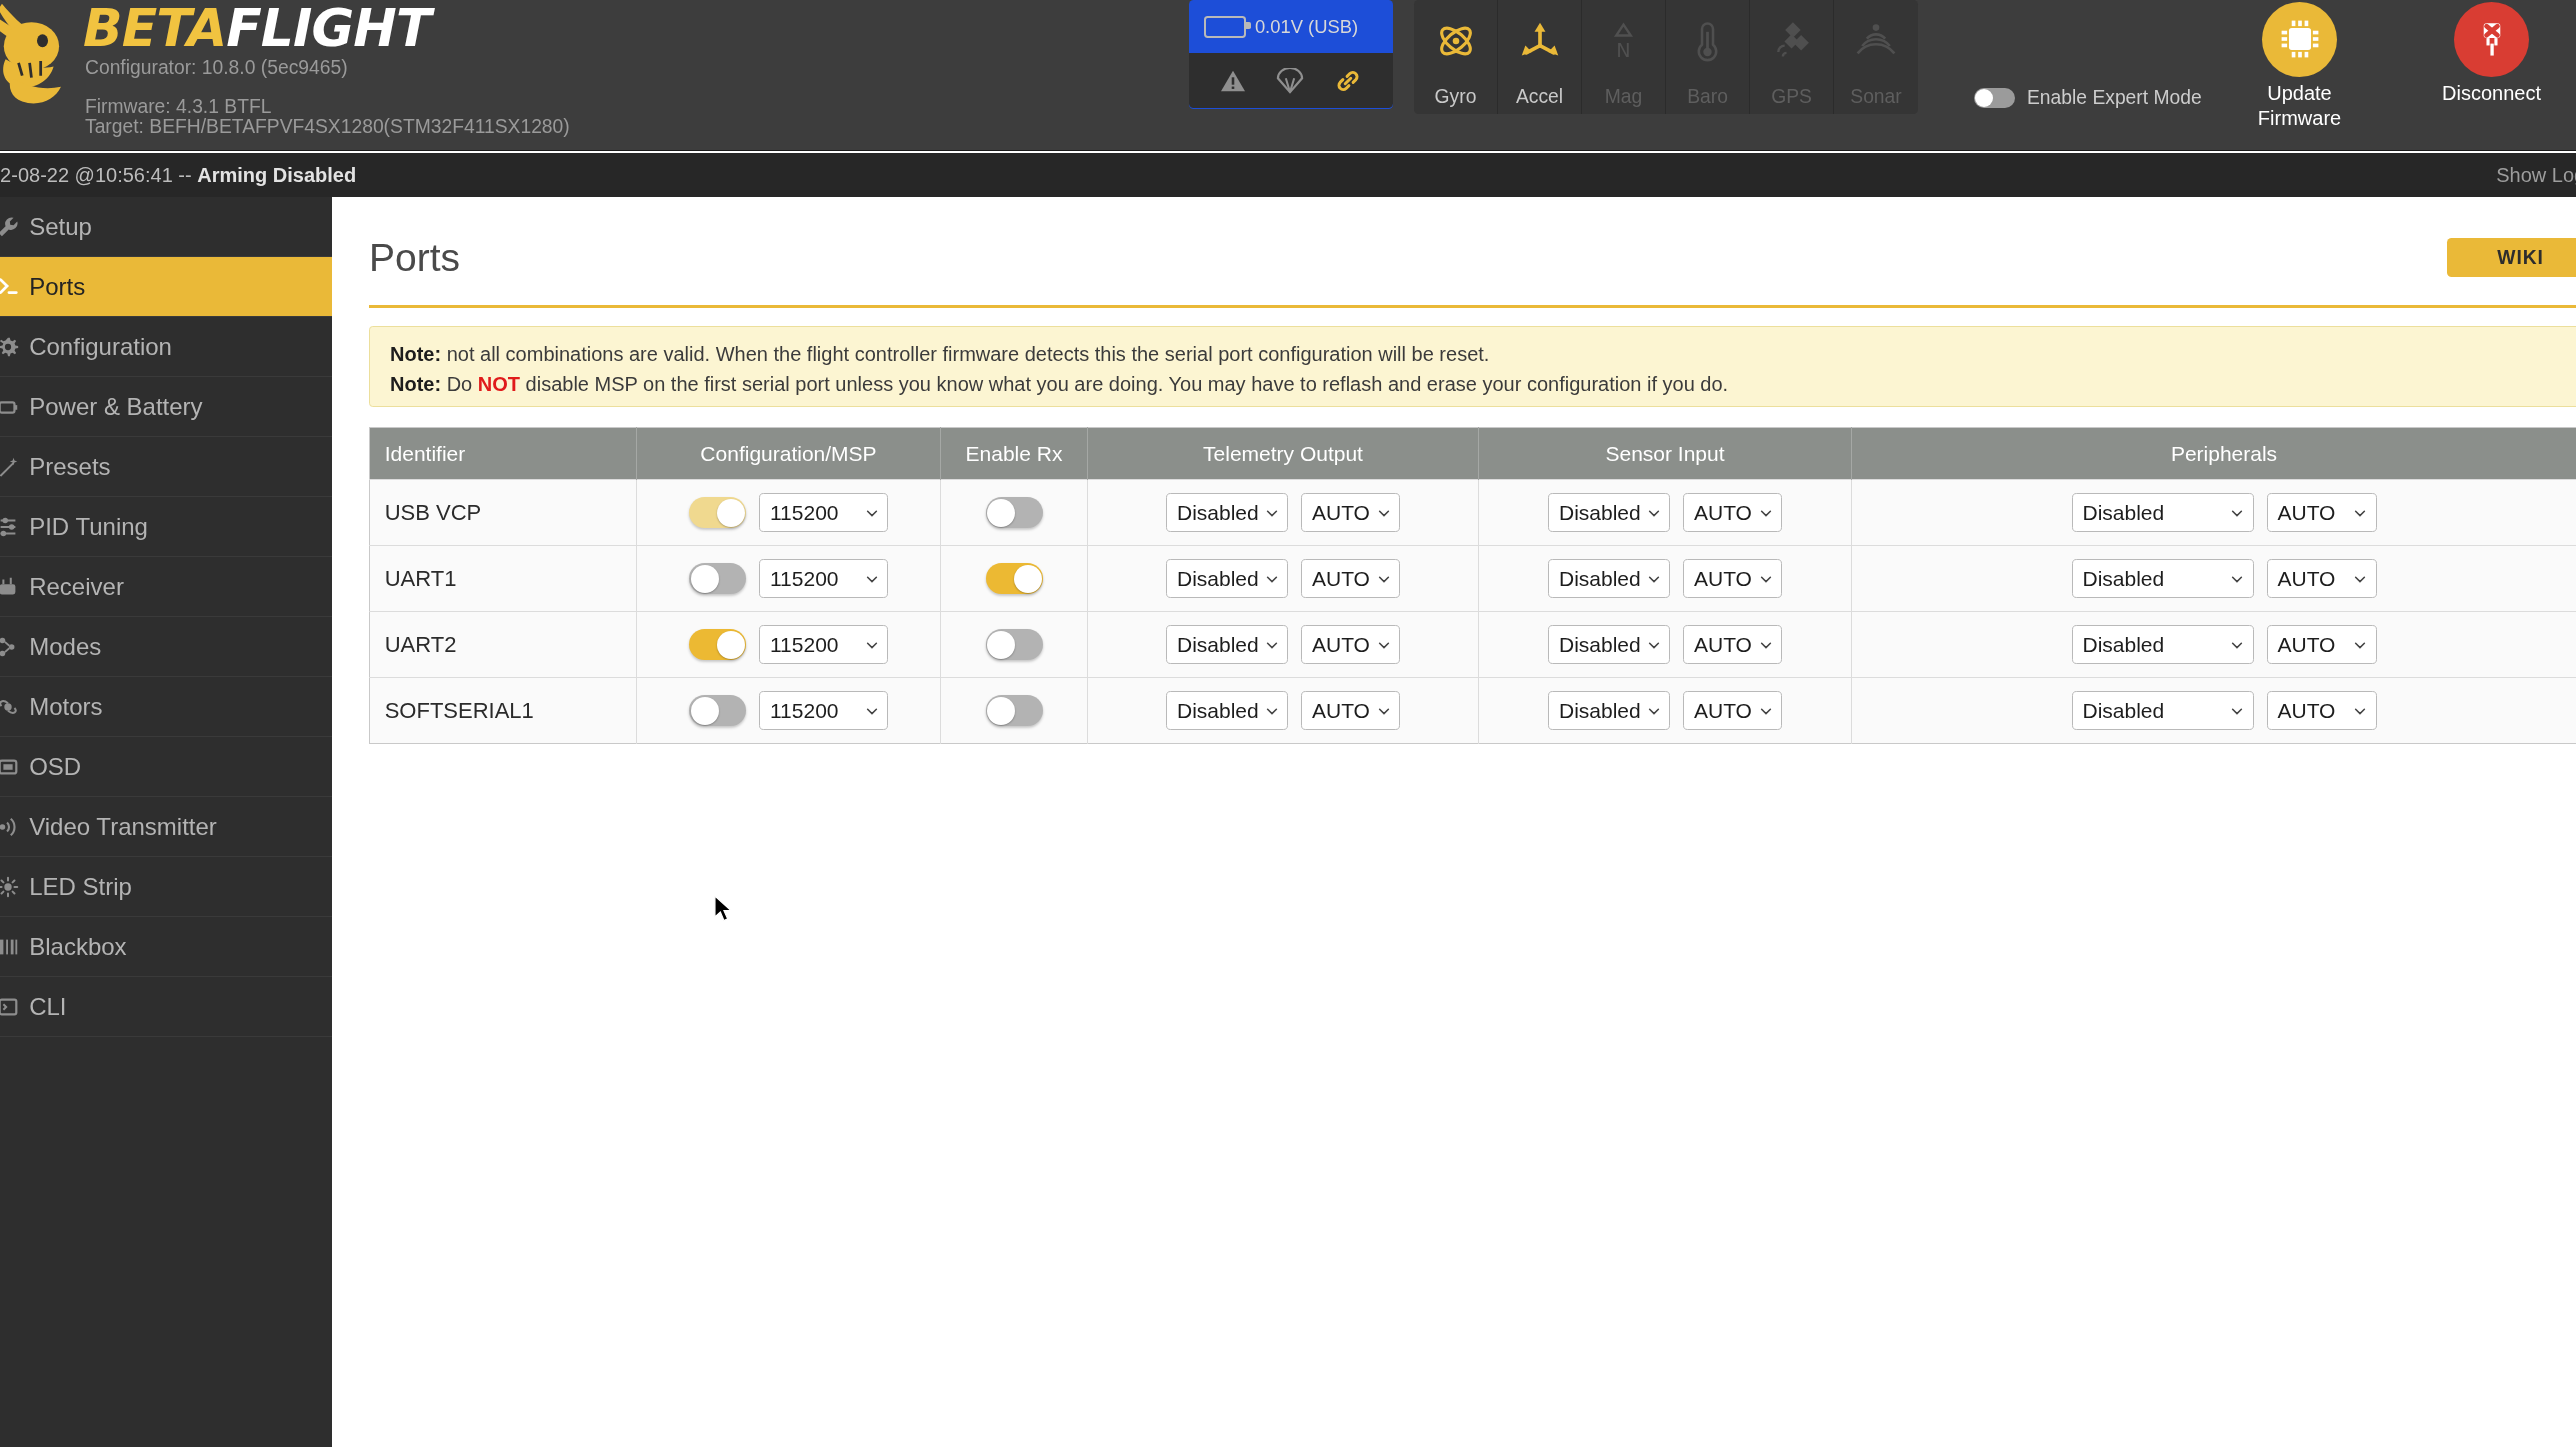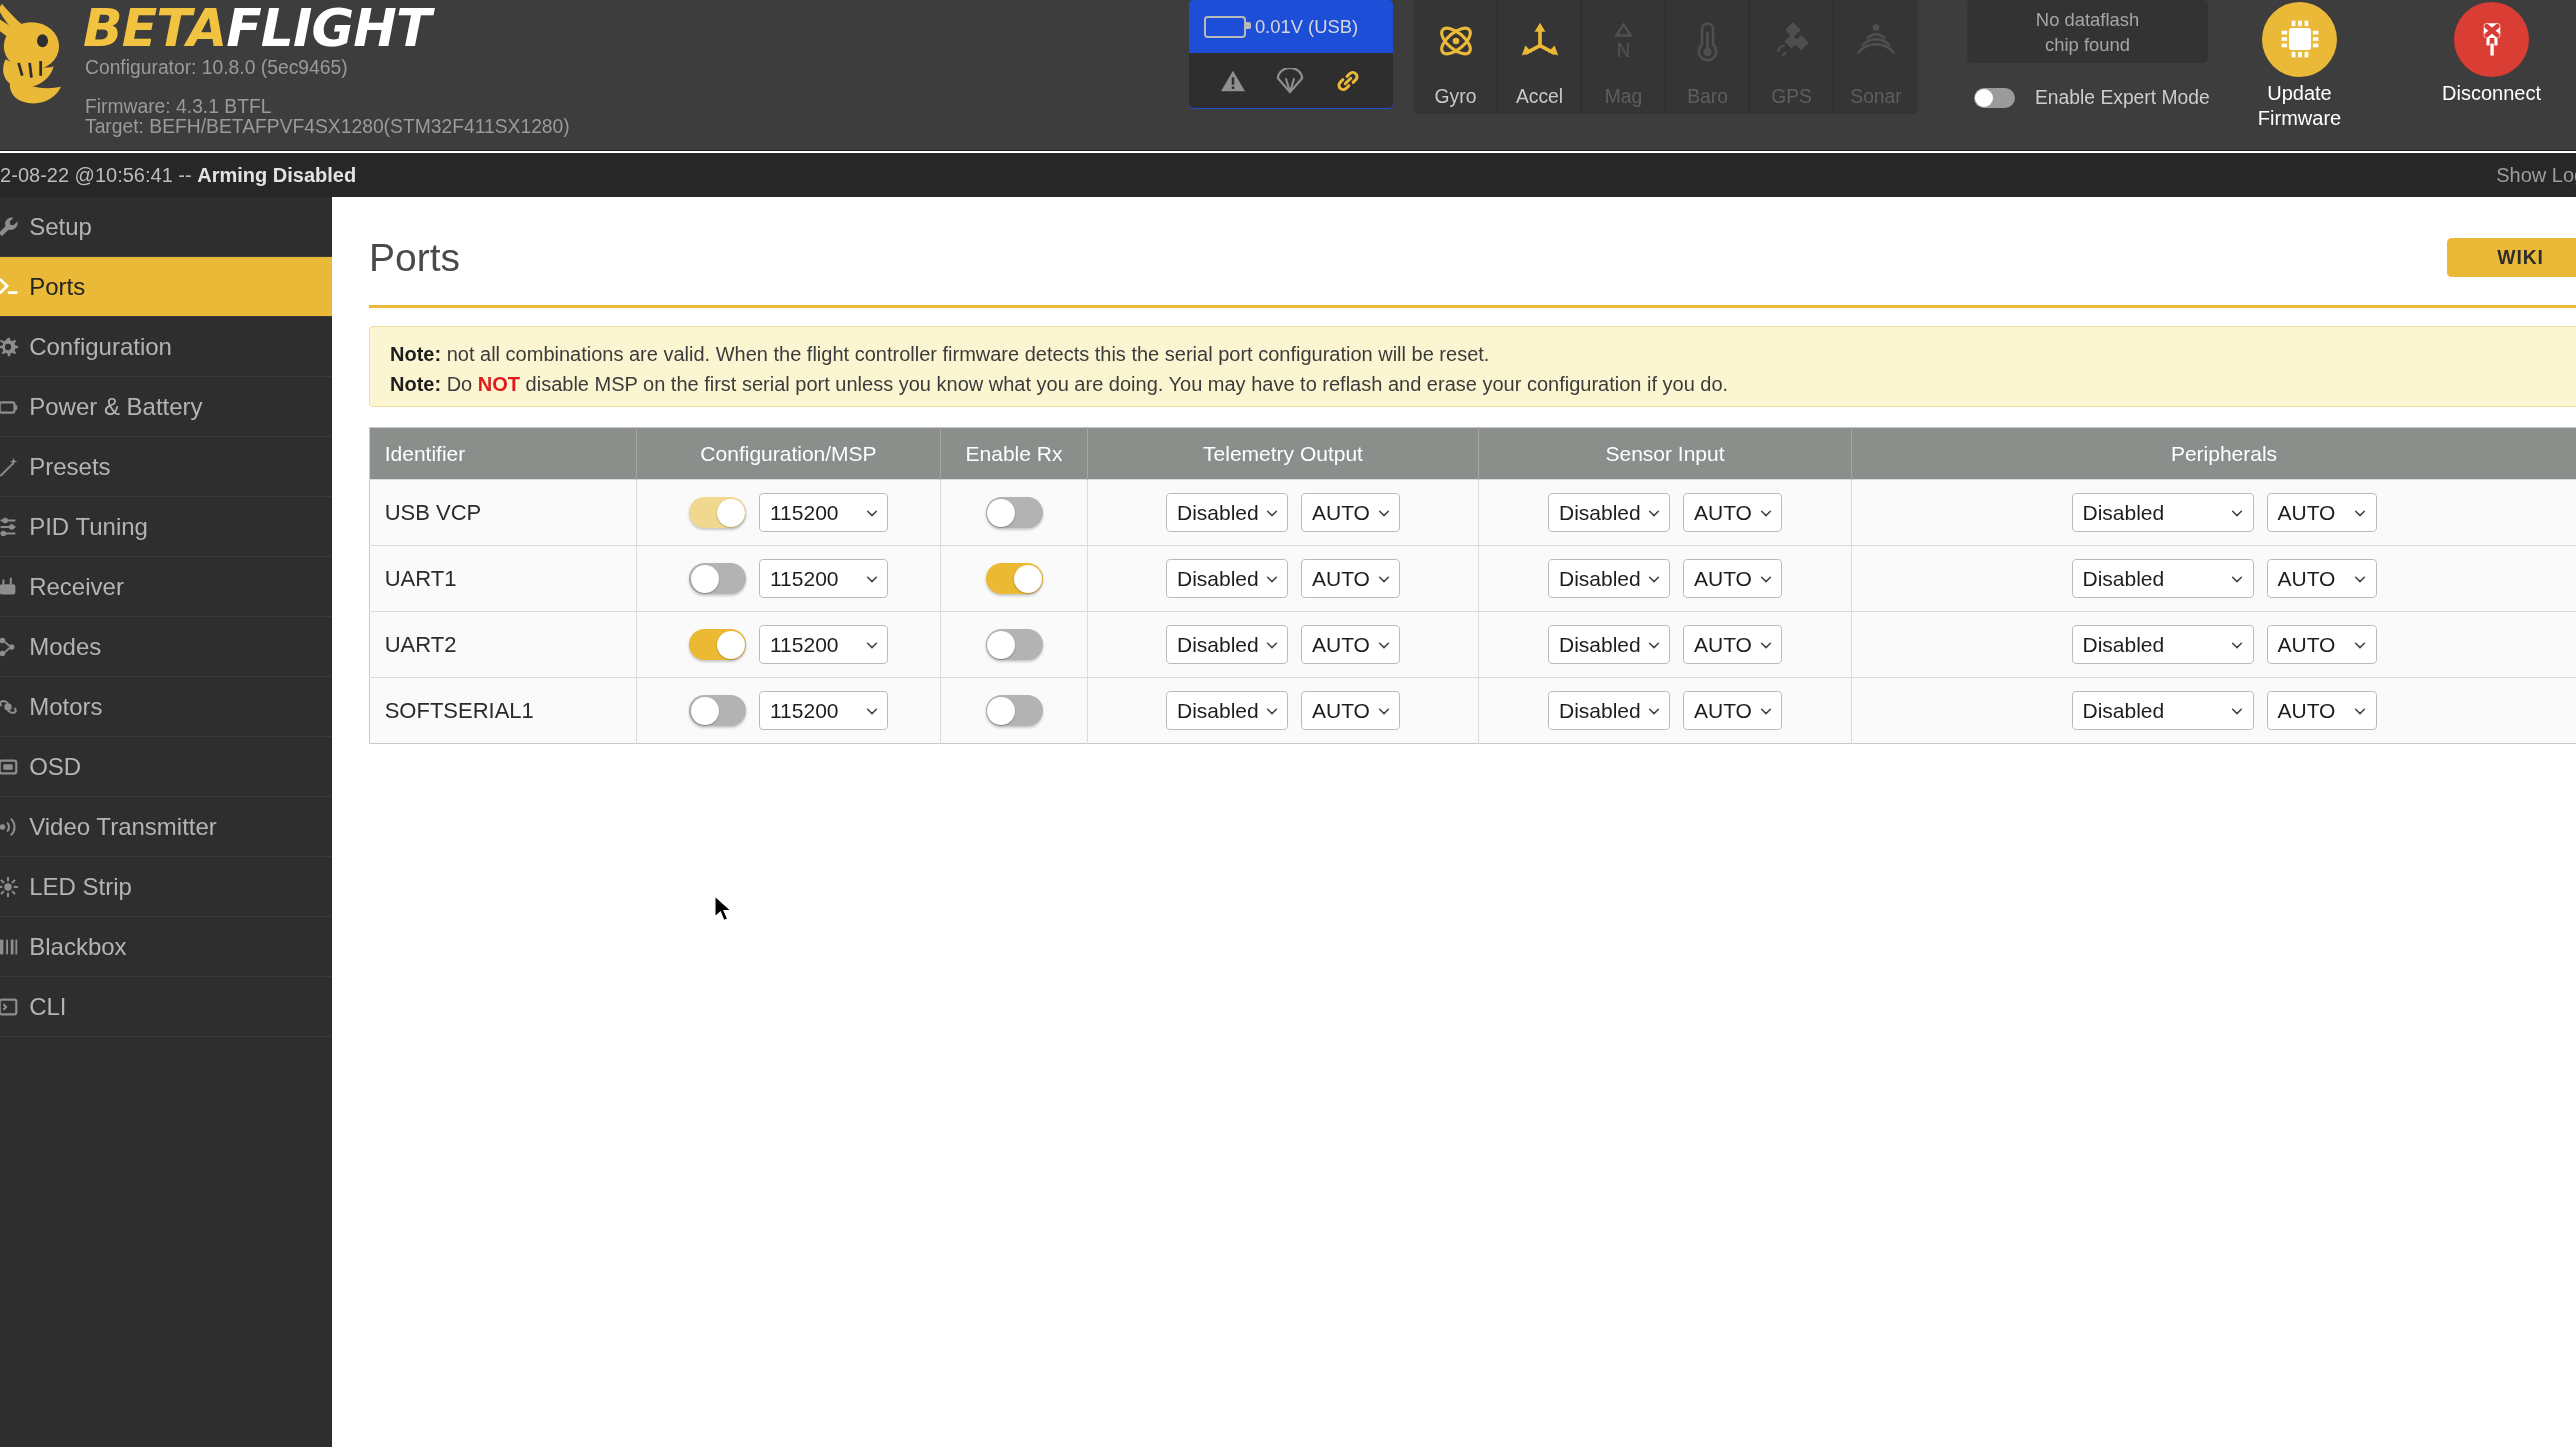--- a/index.html
+++ b/index.html
@@ -58,21 +58,21 @@
   .sensor.off .slab { color: #5e5e5e; }
 
   
   .dataflash { position: absolute; left: 1967px; top: 0px; width: 241px; height: 63px;
                background: #333333; border-radius: 5.5px; display:flex; align-items:center;
                justify-content:center; text-align:center; }
   .dataflash span { font-size: 18.4px; color: #a6a6a6; line-height: 25px;
                     font-family: "Liberation Sans", sans-serif; }
 
   
-  .expert { position: absolute; left: 1974px; top: 87px; display: flex; align-items: center; gap: 20px; }
+  .expert { position: absolute; left: 1974px; top: 87px; display: flex; align-items: center; gap: 12px; }
   .expert-label { font-size: 19.3px; color: #cdcdcd; font-family: "Liberation Sans", sans-serif; white-space: nowrap; }
   .sw-dark { width: 41px; height: 20px; background: #9b9b9b; border-radius: 10px; position: relative; }
   .sw-dark:before { content:""; position:absolute; left:0.9px; top:0.9px; width:18.4px; height:18.4px;
                     background:#fff; border-radius:50%; }
 
   
   .rbtn { position: absolute; top: 1.8px; width: 103px; text-align: center; }
   .rbtn .circ { width: 75px; height: 75px; border-radius: 50%; margin: 0 auto;
                 display: flex; align-items: center; justify-content: center; }
   .rbtn .rlab { font-size: 20px; color: #fff; line-height: 25px; margin-top: 4.6px;
@@ -300,26 +300,20 @@
               <path d="M15 20 A13 13 0 0 1 35 20"></path>
               <path d="M10 28 A19 19 0 0 1 40 28"></path>
               <path d="M5 36 A25 25 0 0 1 45 36"></path>
             </g>
           </svg>
         </div>
         <div class="slab">Sonar</div>
       </div>
     </div>
 
-    <div class="dataflash">
-      <span>
-        <span>No dataflash</span><br>
-        <span>chip found</span>
-      </span>
-    </div>
 
     <div class="expert">
       <div class="sw-dark"></div>
       <div class="expert-label">Enable Expert Mode</div>
     </div>
 
     <div class="rbtn" id="btn-update">
       <div class="circ">
         <svg width="46" height="46" viewBox="0 0 50 50">
           <rect x="13" y="13" width="24" height="24" rx="3" fill="#fff"></rect>

